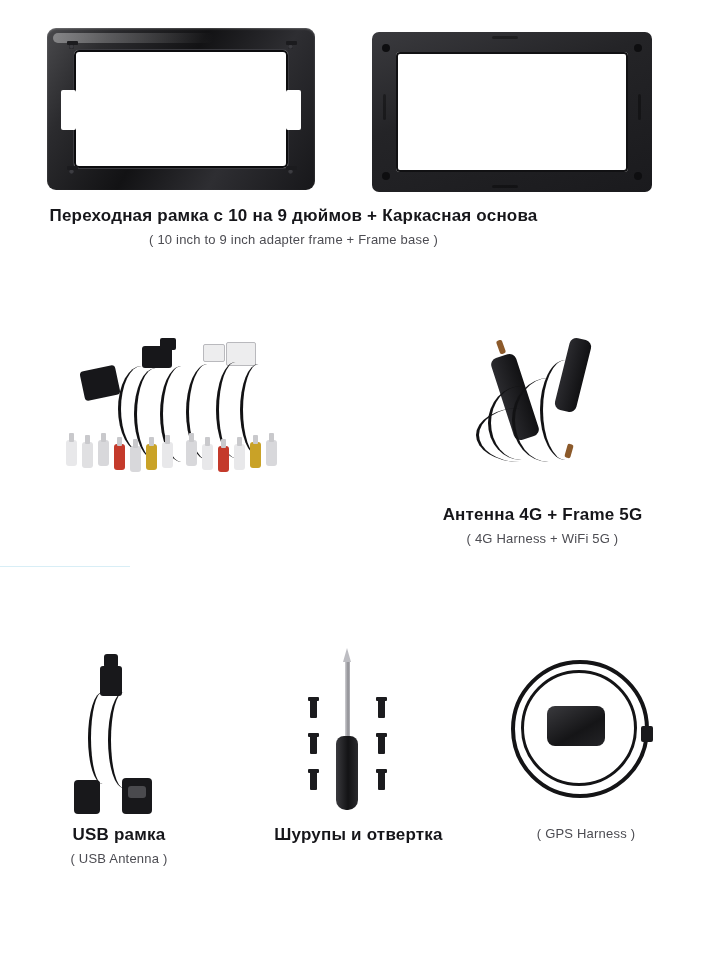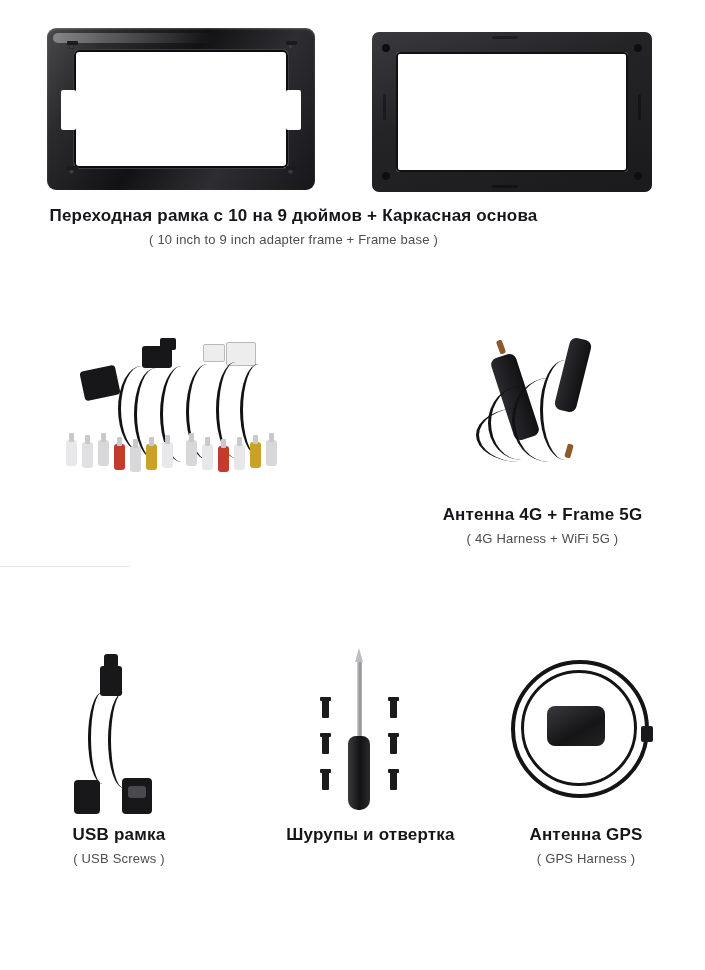--- a/index.html
+++ b/index.html
@@ -226,21 +226,21 @@
 
   
   .section-three {
     position: absolute;
     left: 0;
     top: 640px;
     width: 705px;
     height: 300px;
   }
   .cell-usb { left: 8px; top: 0; width: 222px; }
-  .cell-screws { left: 248px; top: 0; width: 245px; }
+  .cell-screws { left: 236px; top: 0; width: 245px; }
   .cell-gps { left: 475px; top: 0; width: 222px; }
 
   .usb-plug {
     position: absolute;
     background: #18181b;
     border-radius: 3px;
   }
   .screw {
     position: absolute;
     width: 7px;
@@ -413,21 +413,21 @@
         <div class="usb-plug" style="left:96px; top:14px; width:14px; height:14px;"></div>
         <div class="wire" style="left:80px;  top:52px; width:26px; height:92px; border-top:none; border-right:none; border-bottom:none;"></div>
         <div class="wire" style="left:100px; top:52px; width:28px; height:96px; border-top:none; border-right:none; border-bottom:none;"></div>
         <div class="usb-plug" style="left:66px; top:140px; width:26px; height:34px; border-radius:4px;"></div>
         <div class="usb-plug" style="left:114px; top:138px; width:30px; height:36px; border-radius:4px;"></div>
         <div class="usb-plug" style="left:120px; top:146px; width:18px; height:12px; background:#4a4a4e;"></div>
       </div>
 
       <div class="caps-block">
         <div class="caption-ru">USB рамка</div>
-        <div class="caption-en">( USB Screws )</div>
+        <div class="caption-en">( USB Antenna )</div>
       </div>
     </div>
 
     <div class="cell cell-screws">
       <div class="art">
         <div class="screw" style="left:74px;  top:60px;"></div>
         <div class="screw" style="left:142px; top:60px;"></div>
         <div class="screw" style="left:74px;  top:96px;"></div>
         <div class="screw" style="left:142px; top:96px;"></div>
         <div class="screw" style="left:74px;  top:132px;"></div>
@@ -445,20 +445,19 @@
 
     <div class="cell cell-gps">
       <div class="art">
         <div class="gps-ring" style="left:36px; top:20px; width:130px; height:130px;"></div>
         <div class="gps-ring" style="left:46px; top:30px; width:110px; height:110px; border-width:3px;"></div>
         <div class="gps-puck" style="left:72px; top:66px;"></div>
         <div class="gps-conn" style="left:166px; top:86px;"></div>
       </div>
 
       <div class="caps-block">
-        <div class="caption-ru">Антенна GPS</div>
         <div class="caption-en">( GPS Harness )</div>
       </div>
     </div>
 
   </div>
 
 </div>
 
 </body></html>

